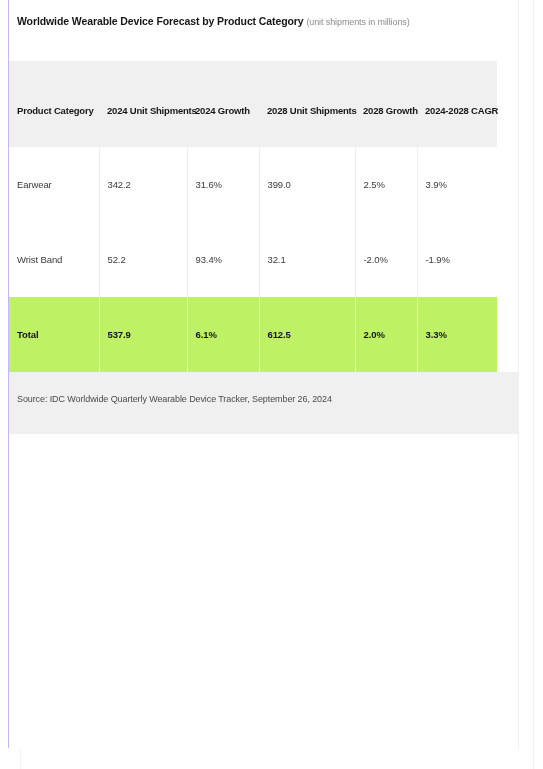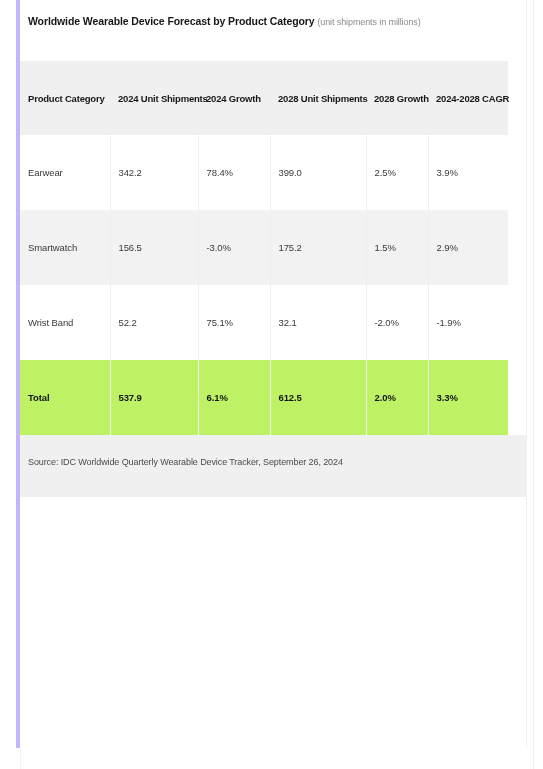--- a/index.html
+++ b/index.html
@@ -32,26 +32,26 @@
   .gutter-right {
     position: absolute;
     right: 0; top: 0;
     width: 10px; height: 769px;
     background: #ffffff;
     border-left: 1px solid #efefef;
     box-sizing: border-box;
   }
   .card {
     position: absolute;
-    left: 16px;
+    left: 8px;
     top: 0px;
     width: 511px;
     height: 748px;
     background: #ffffff;
-    border-left: 4px solid #c4b5fd;
+    border-left: 1px solid #c4b5fd;
     border-right: 1px solid #f0f0f0;
     box-sizing: border-box;
     overflow: hidden;
   }
   .title-wrap {
     padding: 15px 14px 0 8px;
     height: 61px;
     box-sizing: border-box;
   }
   .title {
@@ -80,21 +80,21 @@
   table.forecast col.c3 { width: 96px; }
   table.forecast col.c4 { width: 62px; }
   table.forecast col.c5 { width: 80px; }
 
   table.forecast th {
     background: #f0f0f0;
     font-size: 9.5px;
     font-weight: bold;
     color: #171717;
     text-align: left;
-    padding: 0 0 0 8px;
+    padding: 12px 0 0 8px;
     height: 74px;
     vertical-align: middle;
     letter-spacing: -0.2px;
     white-space: nowrap;
     border: none;
   }
   table.forecast td {
     font-size: 9.5px;
     color: #3a3a3a;
     text-align: left;
@@ -167,37 +167,29 @@
           <th>2024 Growth</th>
           <th>2028 Unit Shipments</th>
           <th>2028 Growth</th>
           <th>2024-2028 CAGR</th>
         </tr>
       </thead>
       <tbody>
         <tr class="row-odd">
           <td>Earwear</td>
           <td>342.2</td>
-          <td>78.4%</td>
+          <td>31.6%</td>
           <td>399.0</td>
           <td>2.5%</td>
           <td>3.9%</td>
         </tr>
-        <tr class="row-even">
-          <td>Smartwatch</td>
-          <td>156.5</td>
-          <td>-3.0%</td>
-          <td>175.2</td>
-          <td>1.5%</td>
-          <td>2.9%</td>
-        </tr>
         <tr class="row-odd">
           <td>Wrist Band</td>
           <td>52.2</td>
-          <td>75.1%</td>
+          <td>93.4%</td>
           <td>32.1</td>
           <td>-2.0%</td>
           <td>-1.9%</td>
         </tr>
         <tr class="row-total">
           <td>Total</td>
           <td>537.9</td>
           <td>6.1%</td>
           <td>612.5</td>
           <td>2.0%</td>

